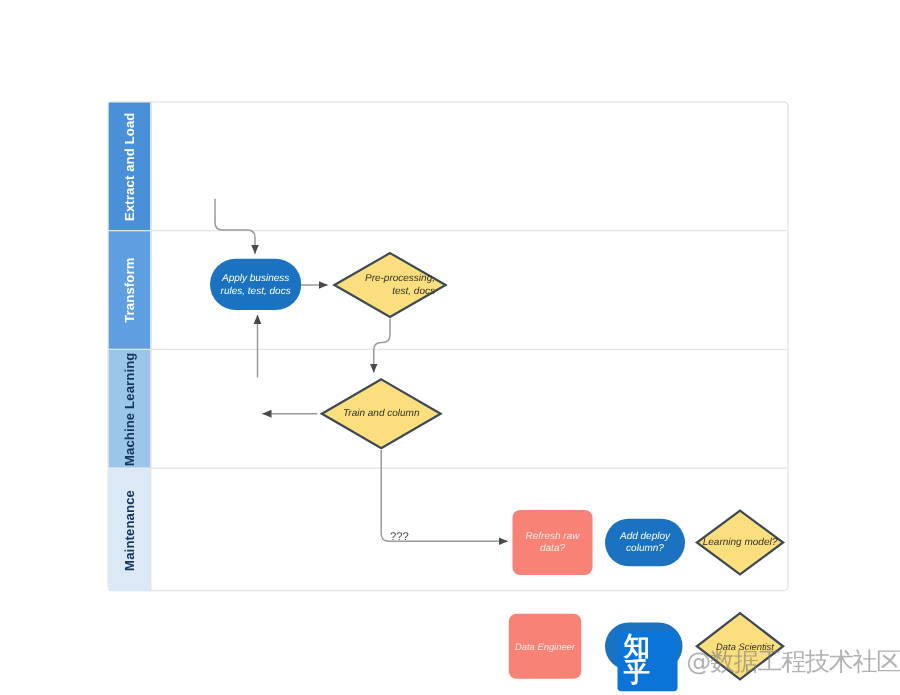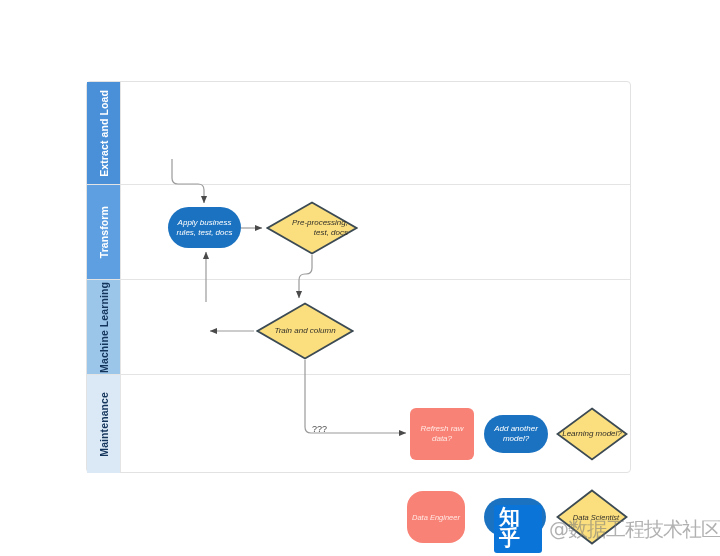--- a/index.html
+++ b/index.html
@@ -145,21 +145,21 @@
     display: flex;
     align-items: center;
     justify-content: center;
     text-align: center;
     font-style: italic;
     font-size: 7.5px;
     box-sizing: border-box;
   }
   .legend-rect {
     background: #f98276;
-    border-radius: 16px;
+    border-radius: 6px;
     color: #ffe9e4;
   }
   .legend-round {
     background: #1b72c0;
     border-radius: 20px;
     color: #ffffff;
   }
   .legend-diamond-wrap { position: absolute; }
   .legend-diamond-label {
     position: absolute;
@@ -271,21 +271,21 @@
       <polygon points="49,1.5 96.5,29 49,56.5 1.5,29" fill="#fbdf7e" stroke="#3c4a54" stroke-width="1.8"></polygon>
     </svg>
     <div class="node-diamond-label">Train and column</div>
   </div>
 
   <div class="node node-rect" style="left:410px; top:408px; width:64px; height:52px;justify-content:flex-end;">
     <span>Refresh raw data?</span>
   </div>
 
   <div class="node node-round" style="left:484px; top:415px; width:64px; height:38px;">
-    <span>Add another model?</span>
+    <span>Add deploy column?</span>
   </div>
 
   <div class="node-diamond-wrap" style="left:556px; top:407px; width:72px; height:54px;">
     <svg class="node-diamond-shape" viewBox="0 0 72 54" preserveAspectRatio="none">
       <polygon points="36,1.5 70.5,27 36,52.5 1.5,27" fill="#fbdf7e" stroke="#3c4a54" stroke-width="1.8"></polygon>
     </svg>
     <div class="node-diamond-label" style="padding:0 4px;">Learning model?</div>
   </div>
 
   <div class="legend">

